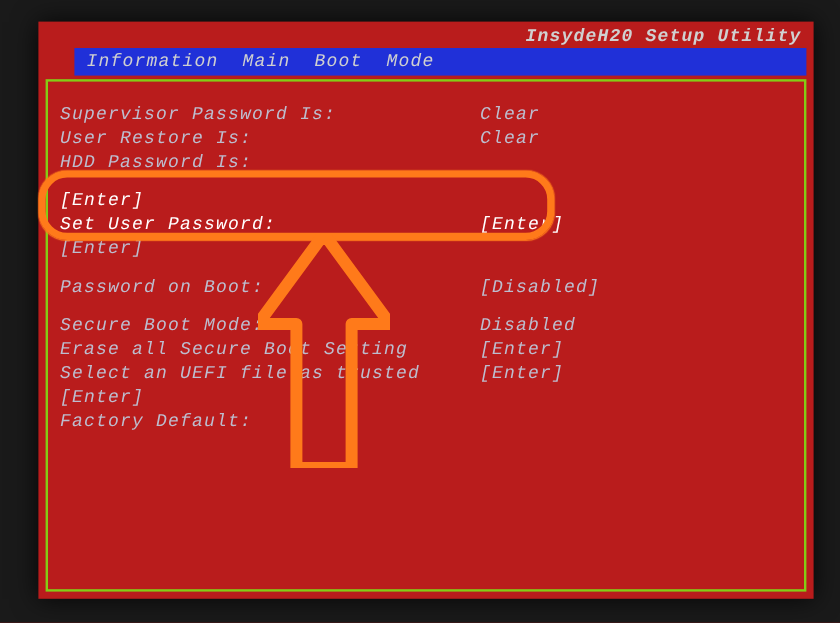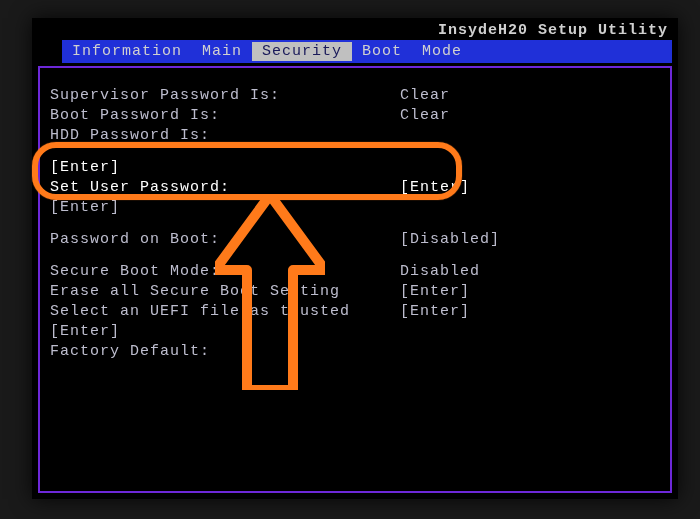--- a/index.html
+++ b/index.html
@@ -12,22 +12,23 @@
       letter-spacing: 1px;
       overflow: hidden;
       position: relative;
     }
     .screen {
       position: absolute;
       top: 18px;
       left: 32px;
       right: 22px;
       bottom: 20px;
-      background: #000000;
+      background: #b91c1c;
       box-shadow: 0 0 20px rgba(0,0,0,0.8);
+      font-style: italic;
     }
     .utility-name {
       position: absolute;
       top: 4px;
       right: 10px;
       color: #d0d0d0;
       font-weight: bold;
     }
     .tabbar {
       position: absolute;
@@ -47,21 +48,21 @@
     .tab.active {
       background: #c0c0c0;
       color: #1a1a5a;
     }
     .content {
       position: absolute;
       top: 48px;
       left: 6px;
       right: 6px;
       bottom: 6px;
-      border: 2px solid #6d28d9;
+      border: 2px solid #84cc16;
       padding: 18px 10px 0 10px;
       color: #bdbdce;
     }
     .row {
       display: flex;
       line-height: 20px;
     }
     .row .label { width: 350px; }
     .row .value { }
     .row.gap { height: 12px; }
@@ -83,32 +84,31 @@
   </style>
 </head>
 <body>
 
 <div class="screen">
   <div class="utility-name">InsydeH20 Setup Utility</div>
 
   <div class="tabbar">
     <div class="tab">Information</div>
     <div class="tab">Main</div>
-    <div class="tab active">Security</div>
     <div class="tab">Boot</div>
     <div class="tab">Mode</div>
   </div>
 
   <div class="content" id="content">
       <div class="row">
         <div class="label">Supervisor Password Is:</div>
         <div class="value">Clear</div>
       </div>
       <div class="row">
-        <div class="label">Boot Password Is:</div>
+        <div class="label">User Restore Is:</div>
         <div class="value">Clear</div>
       </div>
       <div class="row">
         <div class="label">HDD Password Is:</div>
         <div class="value"></div>
       </div>
       <div class="row gap"></div>
       <div class="row highlight-row">
         <div class="value">[Enter]</div>
       </div>

